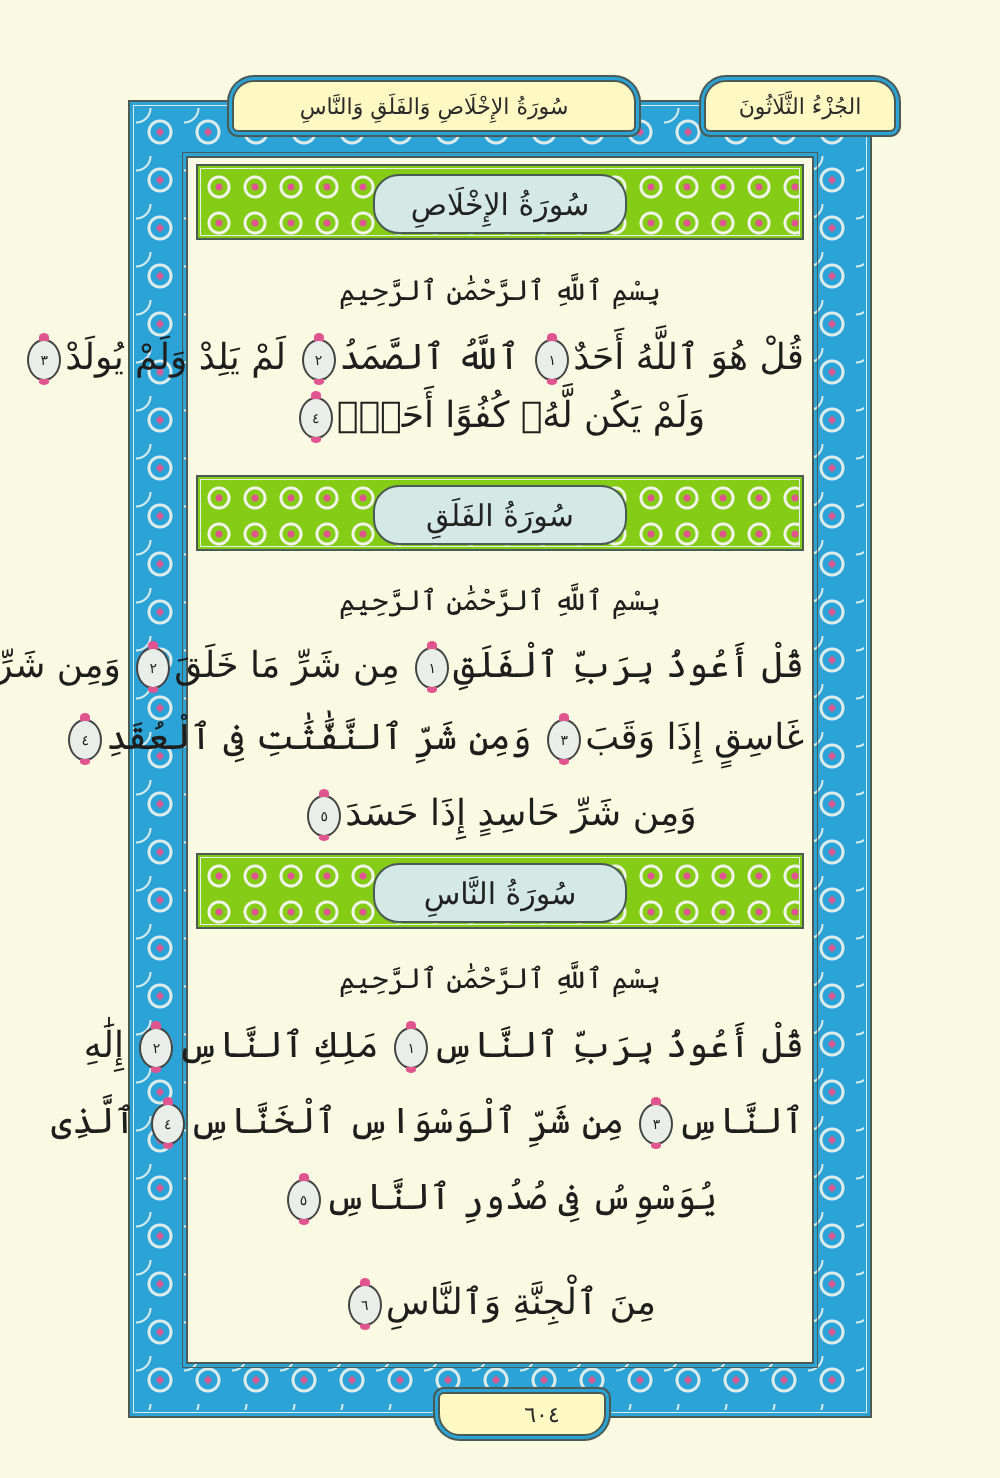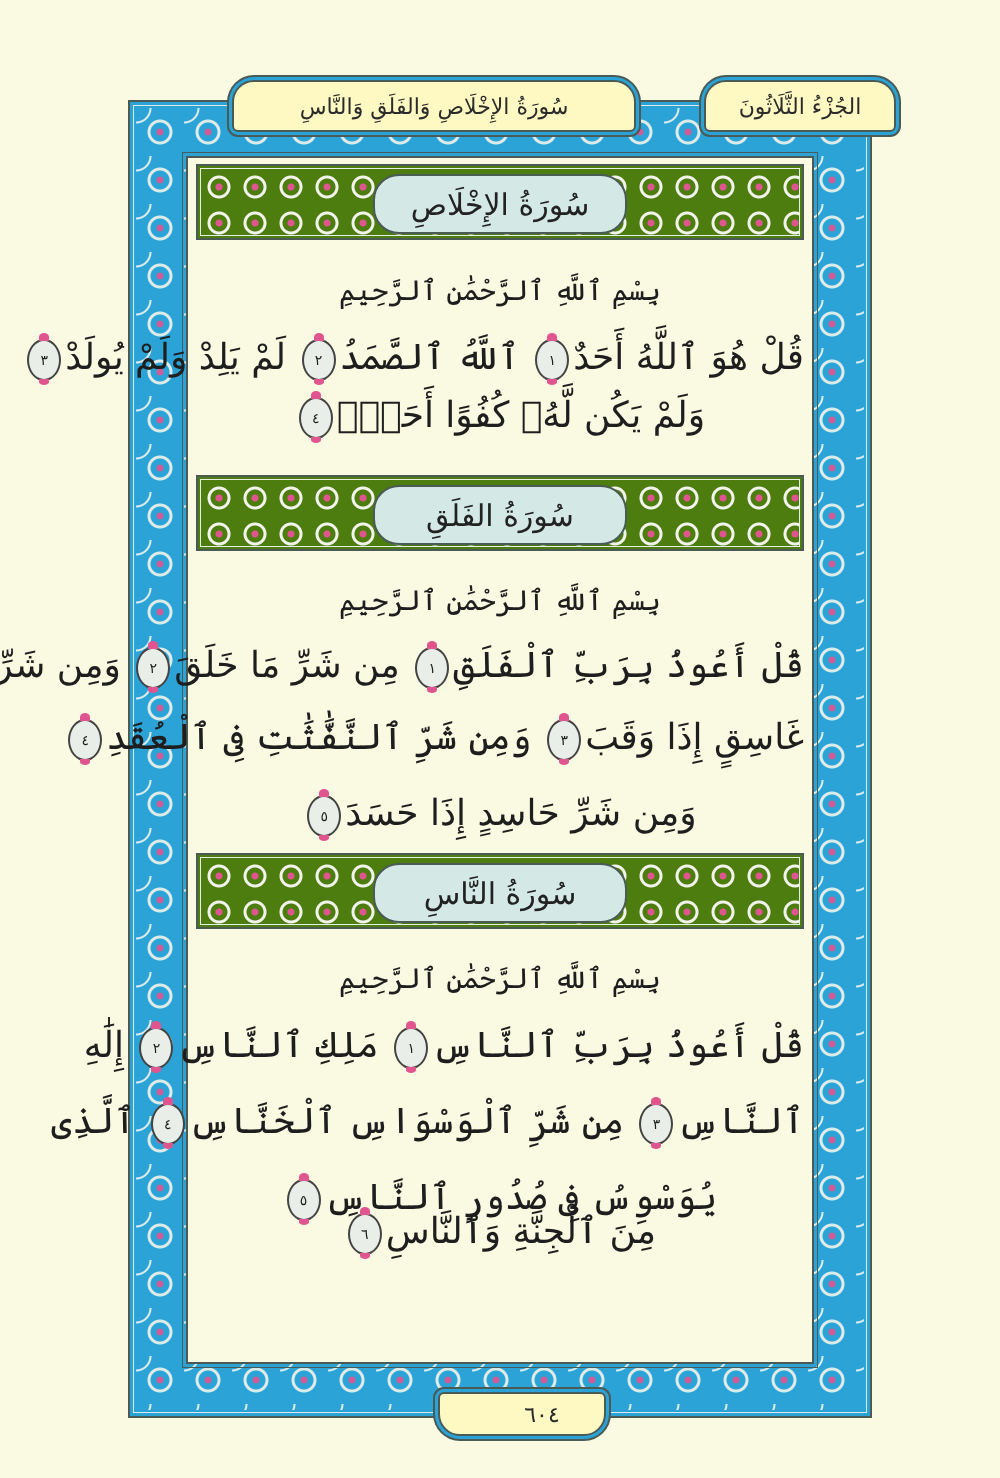--- a/index.html
+++ b/index.html
@@ -15,21 +15,21 @@
       radial-gradient(circle at 0% 0%, transparent 0 13px, #f2f4ec 14px 15px, transparent 16px);
     background-size:48px 48px,48px 48px,48px 48px;opacity:.9;}
   .frame-inner{left:186px;top:156px;width:628px;height:1208px;box-sizing:border-box;border:2px solid #4a5a55;background:#faf9e1;}
   .frame-inner::before{content:"";position:absolute;left:-6px;top:-6px;right:-6px;bottom:-6px;border:1px solid #4a5a55;}
   
   .cartouche{position:absolute;background:#fef9c3;border:2px solid #4a5a55;box-shadow:0 0 0 3px #2ba3d6,0 0 0 5px #4a5a55;border-radius:22px 22px 6px 6px;display:flex;align-items:center;justify-content:center;color:#2b2b2b;font-family:"DejaVu Serif",serif;direction:rtl;}
   .hdr-juz{left:660px;top:80px;width:188px;height:48px;font-size:22px;margin-left:44px;}
   .hdr-surahs{left:232px;top:80px;width:400px;height:48px;font-size:22px;}
   .page-num{left:438px;top:1392px;width:124px;height:40px;font-size:22px;border-radius:6px 6px 22px 22px;padding-left:40px;}
   
-  .band{position:absolute;left:196px;width:608px;height:76px;box-sizing:border-box;border:2px solid #4a5a55;background:#4d7c0f;}
+  .band{position:absolute;left:196px;width:608px;height:76px;box-sizing:border-box;border:2px solid #4a5a55;background:#84cc16;}
   .band::after{content:"";position:absolute;left:2px;top:2px;right:2px;bottom:2px;border:1px solid #e7efec;
     background:
       radial-gradient(circle at 50% 50%, #e05590 0 3px, transparent 4px),
       radial-gradient(circle at 50% 50%, transparent 0 8px, #f2f4ec 9px 11px, transparent 12px);
     background-size:36px 36px;}
   .band-title{position:absolute;left:50%;top:8px;transform:translateX(-50%);width:250px;height:56px;background:#d4e8e5;border:2px solid #4a5a55;border-radius:26px;z-index:2;display:flex;align-items:center;justify-content:center;font-family:"DejaVu Serif",serif;font-size:30px;color:#222;direction:rtl;}
   
   .line{position:absolute;left:196px;width:608px;text-align:center;direction:rtl;font-family:"DejaVu Serif",serif;color:#1e1e1e;white-space:nowrap;}
   .basmala{font-size:28px;}
   .ayah{font-size:36px;}
@@ -89,17 +89,17 @@
   <span>إِلَٰهِ</span>
 </div>
 <div class="line ayah" style="top:1100px">
   <span>ٱلنَّاسِ</span><span class="marker">٣</span>
   <span>مِن شَرِّ ٱلْوَسْوَاسِ ٱلْخَنَّاسِ</span><span class="marker">٤</span>
   <span>ٱلَّذِى</span>
 </div>
 <div class="line ayah" style="top:1176px">
   <span>يُوَسْوِسُ فِى صُدُورِ ٱلنَّاسِ</span><span class="marker">٥</span>
 </div>
-<div class="line ayah" style="top:1210px">
+<div class="line ayah" style="top:1281px">
   <span>مِنَ ٱلْجِنَّةِ وَٱلنَّاسِ</span><span class="marker">٦</span>
 </div>
 
 <div class="cartouche page-num">٦٠٤</div>
 
 </body></html>

